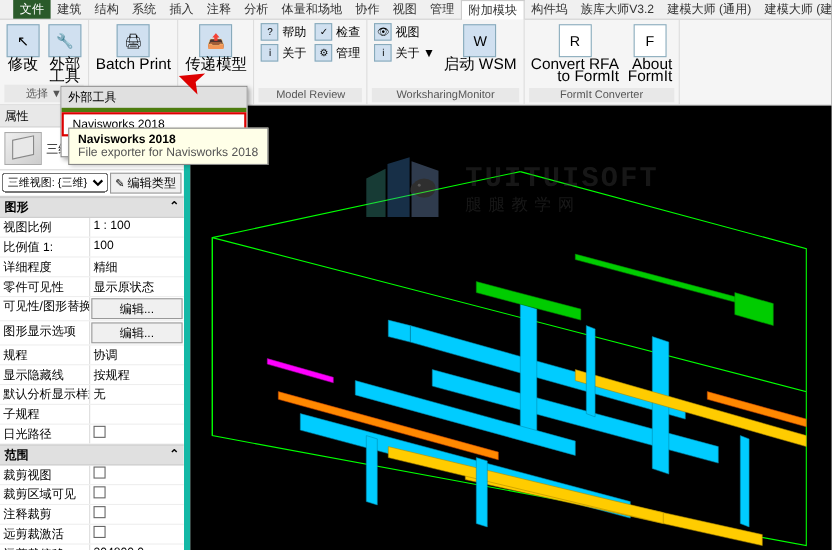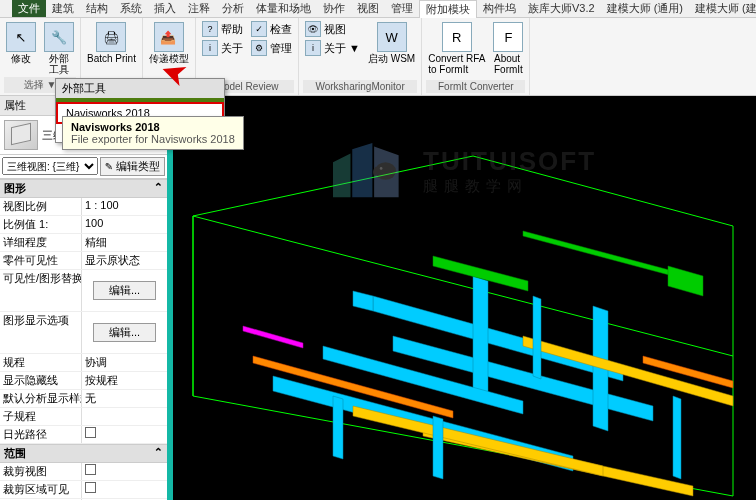--- a/index.html
+++ b/index.html
@@ -8,21 +8,21 @@
 .tab{padding:1px 6px;color:#333;cursor:pointer;white-space:nowrap}
 .tab.file{background:#2a5a2a;color:#fff}
 .tab.active{background:#fff;border:1px solid #ccc;border-bottom:none}
 .ribbon{display:flex;background:#f5f5f5;height:78px;border-bottom:1px solid #ccc}
 .panel{display:flex;flex-direction:column;border-right:1px solid #ddd;padding:2px 4px;position:relative}
 .panel-body{display:flex;flex:1;gap:4px;align-items:flex-start}
 .panel-label{text-align:center;font-size:10px;color:#555;padding:1px 0;background:#e8e8e8}
 .rbtn{display:flex;flex-direction:column;align-items:center;gap:1px;padding:2px;cursor:pointer;min-width:32px}
 .rbtn .ic{width:24px;height:24px;background:#d0e0f0;border:1px solid #8ab;display:flex;align-items:center;justify-content:center;font-size:13px}
 .rbtn.big .ic{width:30px;height:30px}
-.rbtn .lbl{font-size:10px;text-align:left;line-height:11px;white-space:pre}
+.rbtn .lbl{font-size:14px;text-align:right;line-height:11px;white-space:pre}
 .vstack{display:flex;flex-direction:column;gap:1px}
 .smbtn{display:flex;align-items:center;gap:3px;padding:1px 2px;cursor:pointer}
 .smbtn .ic{width:16px;height:16px;background:#d0e0f0;border:1px solid #8ab;font-size:9px;display:flex;align-items:center;justify-content:center}
 .dropdown{position:absolute;top:78px;left:55px;background:#fff;border:1px solid #888;box-shadow:2px 2px 4px rgba(0,0,0,.3);z-index:50;width:170px}
 .dropdown-hdr{background:#e0e0e0;padding:2px 6px;border-bottom:4px solid #4d7c0f}
 .dd-item{padding:3px 8px;cursor:pointer}
 .dd-item.hl{border:2px solid #d00;background:#fff}
 .tooltip{position:absolute;top:116px;left:62px;background:#ffffe8;border:1px solid #888;padding:4px 8px;z-index:60;box-shadow:2px 2px 4px rgba(0,0,0,.2)}
 .tooltip .tt-title{font-weight:bold}
 .tooltip .tt-desc{color:#555}
@@ -34,28 +34,28 @@
 .cube{width:34px;height:30px;border:1px solid #aaa;background:linear-gradient(135deg,#eee,#ccc);position:relative}
 .cube::before{content:"";position:absolute;top:4px;left:6px;width:18px;height:16px;border:1px solid #888;background:#e8e8e8;transform:skewY(-12deg)}
 .selrow{display:flex;gap:2px;padding:2px;border-bottom:1px solid #ccc;background:#fff}
 .selrow select{flex:1;font-size:10px;height:18px}
 .editbtn{padding:1px 4px;border:1px solid #999;background:#f0f0f0;font-size:10px;cursor:pointer}
 .grid{flex:1;overflow-y:auto;background:#fff;font-size:10px}
 .gsec{background:#e0e0e0;padding:1px 4px;font-weight:bold;display:flex;justify-content:space-between;border-top:1px solid #ccc;border-bottom:1px solid #ccc}
 .grow{display:flex;border-bottom:1px solid #eee}
 .gk{width:82px;padding:1px 3px;border-right:1px solid #ddd;overflow:hidden;white-space:nowrap}
 .gv{flex:1;padding:1px 3px;overflow:hidden;white-space:nowrap}
-.gv.btn{text-align:center;border:1px solid #999;background:#f0f0f0;margin:11px;cursor:pointer}
+.gv.btn{text-align:center;border:1px solid #999;background:#f0f0f0;margin:1px;cursor:pointer}
 .chk{width:11px;height:11px;border:1px solid #666;display:inline-block;text-align:center;line-height:9px;font-size:9px;background:#fff}
 .viewport{flex:1;background:#000;position:relative;overflow:hidden}
 .vp-hdr{position:absolute;top:0;left:0;background:#c00;color:#fff;padding:1px 10px;font-size:10px;z-index:2}
 .watermark{position:absolute;top:40px;left:150px;opacity:.35;display:flex;align-items:center;gap:10px;z-index:3}
 .wm-logo{width:90px;height:70px}
 .wm-txt{color:#444}
-.wm-txt .en{font-size:26px;font-weight:bold;letter-spacing:2px;font-family:Liberation Sans, sans-serif}
+.wm-txt .en{font-size:26px;font-weight:bold;letter-spacing:2px;font-family:Liberation Mono, monospace}
 .wm-txt .cn{font-size:15px;letter-spacing:6px;}
 .model{position:absolute;inset:0}
 .model svg{width:100%;height:100%}
 </style>
 </head>
 <body>
 
 <div class="tabbar">
   <div class="tab file">文件</div>
   <div class="tab">建筑</div>

